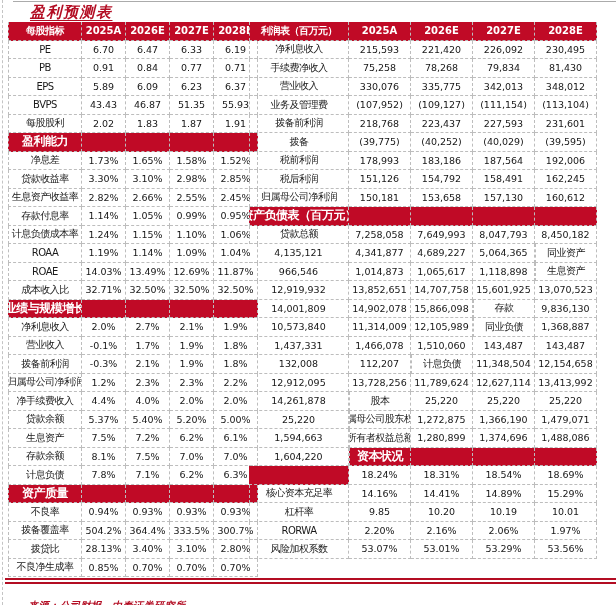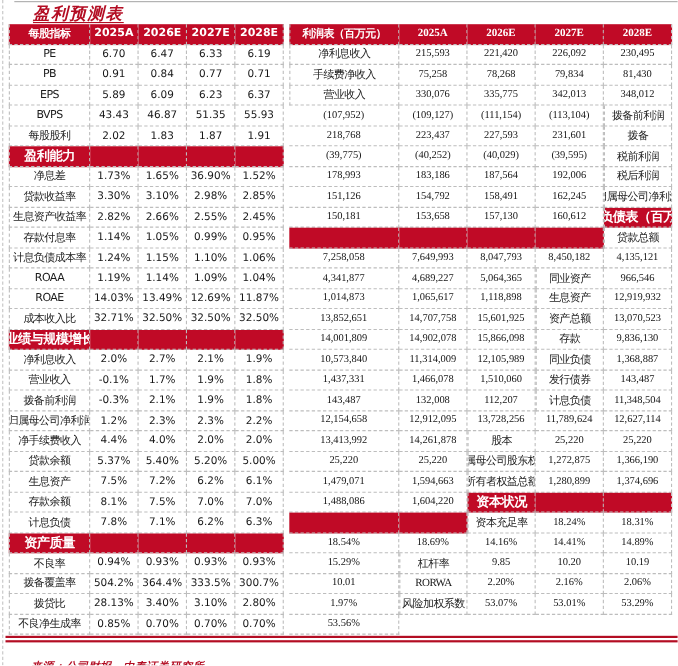--- a/index.html
+++ b/index.html
@@ -8,21 +8,21 @@
   html,body{margin:0;padding:0;background:#fff;}
   .page{position:relative;width:616px;height:605px;background:#ffffff;overflow:hidden;
         font-family:"DejaVu Sans","Liberation Sans",sans-serif;padding-left:16px;}
   .page-top-line{position:absolute;top:1px;left:13px;right:0;height:1px;background:#ABABAB;}
   .page-left-line{position:absolute;top:0;left:2px;bottom:0;width:0;border-left:1px dashed #C4C4C4;}
   .title{position:absolute;left:30px;top:3px;font-size:15px;font-weight:bold;font-style:italic;
          color:var(--title-red);letter-spacing:1.5px;text-decoration:underline;text-underline-offset:3px;
          font-family:"Liberation Serif","DejaVu Serif",serif;}
   .tbl{position:absolute;top:22px;display:grid;grid-auto-rows:18.5px;}
   .tbl-left{left:8px;grid-template-columns:74px 44px 44px 44px 44px;}
-  .tbl-right{left:263px;grid-template-columns:100px 62px 62px 62px 62px;font-family:Liberation Serif, serif;}
+  .tbl-right{left:249px;grid-template-columns:100px 62px 62px 62px 62px;}
   .cell{display:flex;align-items:center;justify-content:center;font-size:10px;color:#161616;
         border-right:1px dashed var(--border);border-bottom:1px dashed var(--border);
         white-space:nowrap;overflow:hidden;box-sizing:border-box;}
   .c0{border-left:1px dashed var(--border);letter-spacing:-0.5px;}
   .head{background:var(--red);color:#fff;font-weight:bold;font-size:10px;}
   .sec{background:var(--red);}
   .sec.c0{color:#fff;font-weight:bold;font-size:12px;}
   .lab{color:#1a1a1a;}
   .val{font-size:9.5px;}
   .bottom-rule{position:absolute;left:5px;right:2px;top:578px;height:6px;box-sizing:border-box;
@@ -80,21 +80,21 @@
       <div class="cell val">1.87</div>
       <div class="cell val">1.91</div>
       <div class="cell sec c0">盈利能力</div>
       <div class="cell sec"></div>
       <div class="cell sec"></div>
       <div class="cell sec"></div>
       <div class="cell sec"></div>
       <div class="cell lab c0">净息差</div>
       <div class="cell val">1.73%</div>
       <div class="cell val">1.65%</div>
-      <div class="cell val">36.90%</div>
+      <div class="cell val">1.58%</div>
       <div class="cell val">1.52%</div>
       <div class="cell lab c0">贷款收益率</div>
       <div class="cell val">3.30%</div>
       <div class="cell val">3.10%</div>
       <div class="cell val">2.98%</div>
       <div class="cell val">2.85%</div>
       <div class="cell lab c0">生息资产收益率</div>
       <div class="cell val">2.82%</div>
       <div class="cell val">2.66%</div>
       <div class="cell val">2.55%</div>
@@ -215,20 +215,21 @@
       <div class="cell lab c0">手续费净收入</div>
       <div class="cell val">75,258</div>
       <div class="cell val">78,268</div>
       <div class="cell val">79,834</div>
       <div class="cell val">81,430</div>
       <div class="cell lab c0">营业收入</div>
       <div class="cell val">330,076</div>
       <div class="cell val">335,775</div>
       <div class="cell val">342,013</div>
       <div class="cell val">348,012</div>
+      <div class="cell lab c0">业务及管理费</div>
       <div class="cell val">(107,952)</div>
       <div class="cell val">(109,127)</div>
       <div class="cell val">(111,154)</div>
       <div class="cell val">(113,104)</div>
       <div class="cell lab c0">拨备前利润</div>
       <div class="cell val">218,768</div>
       <div class="cell val">223,437</div>
       <div class="cell val">227,593</div>
       <div class="cell val">231,601</div>
       <div class="cell lab c0">拨备</div>
@@ -268,36 +269,34 @@
       <div class="cell lab c0">同业资产</div>
       <div class="cell val">966,546</div>
       <div class="cell val">1,014,873</div>
       <div class="cell val">1,065,617</div>
       <div class="cell val">1,118,898</div>
       <div class="cell lab c0">生息资产</div>
       <div class="cell val">12,919,932</div>
       <div class="cell val">13,852,651</div>
       <div class="cell val">14,707,758</div>
       <div class="cell val">15,601,925</div>
-      <div class="cell lab c0">资产总额</div>
       <div class="cell val">13,070,523</div>
       <div class="cell val">14,001,809</div>
       <div class="cell val">14,902,078</div>
       <div class="cell val">15,866,098</div>
       <div class="cell lab c0">存款</div>
       <div class="cell val">9,836,130</div>
       <div class="cell val">10,573,840</div>
       <div class="cell val">11,314,009</div>
       <div class="cell val">12,105,989</div>
       <div class="cell lab c0">同业负债</div>
       <div class="cell val">1,368,887</div>
       <div class="cell val">1,437,331</div>
       <div class="cell val">1,466,078</div>
       <div class="cell val">1,510,060</div>
-      <div class="cell lab c0">发行债券</div>
       <div class="cell val">143,487</div>
       <div class="cell val">143,487</div>
       <div class="cell val">132,008</div>
       <div class="cell val">112,207</div>
       <div class="cell lab c0">计息负债</div>
       <div class="cell val">11,348,504</div>
       <div class="cell val">12,154,658</div>
       <div class="cell val">12,912,095</div>
       <div class="cell val">13,728,256</div>
       <div class="cell val">11,789,624</div>
@@ -317,25 +316,25 @@
       <div class="cell lab c0">所有者权益总额</div>
       <div class="cell val">1,280,899</div>
       <div class="cell val">1,374,696</div>
       <div class="cell val">1,488,086</div>
       <div class="cell val">1,604,220</div>
       <div class="cell sec c0">资本状况</div>
       <div class="cell sec"></div>
       <div class="cell sec"></div>
       <div class="cell sec"></div>
       <div class="cell sec"></div>
-      <div class="cell lab c0">资本充足率</div>
       <div class="cell val">18.24%</div>
       <div class="cell val">18.31%</div>
       <div class="cell val">18.54%</div>
       <div class="cell val">18.69%</div>
+      <div class="cell lab c0">核心资本充足率</div>
       <div class="cell val">14.16%</div>
       <div class="cell val">14.41%</div>
       <div class="cell val">14.89%</div>
       <div class="cell val">15.29%</div>
       <div class="cell lab c0">杠杆率</div>
       <div class="cell val">9.85</div>
       <div class="cell val">10.20</div>
       <div class="cell val">10.19</div>
       <div class="cell val">10.01</div>
       <div class="cell lab c0">RORWA</div>

